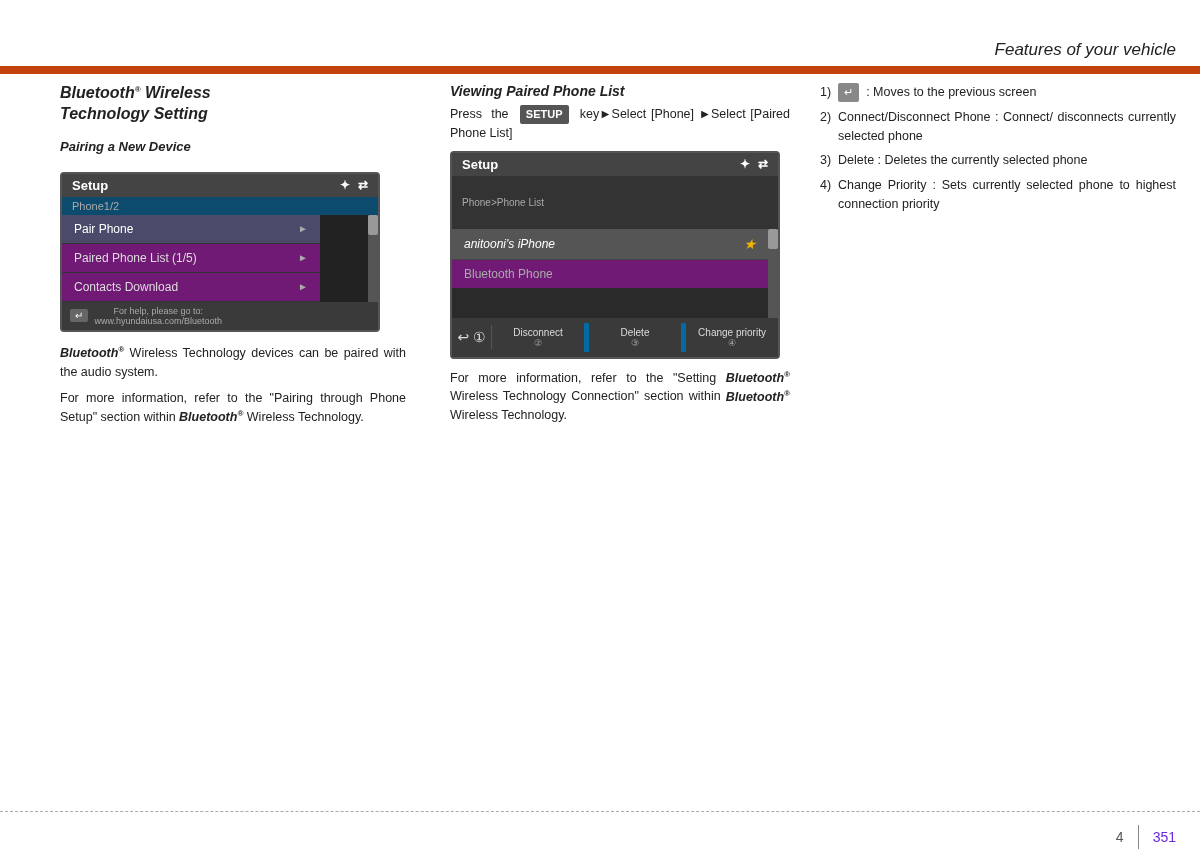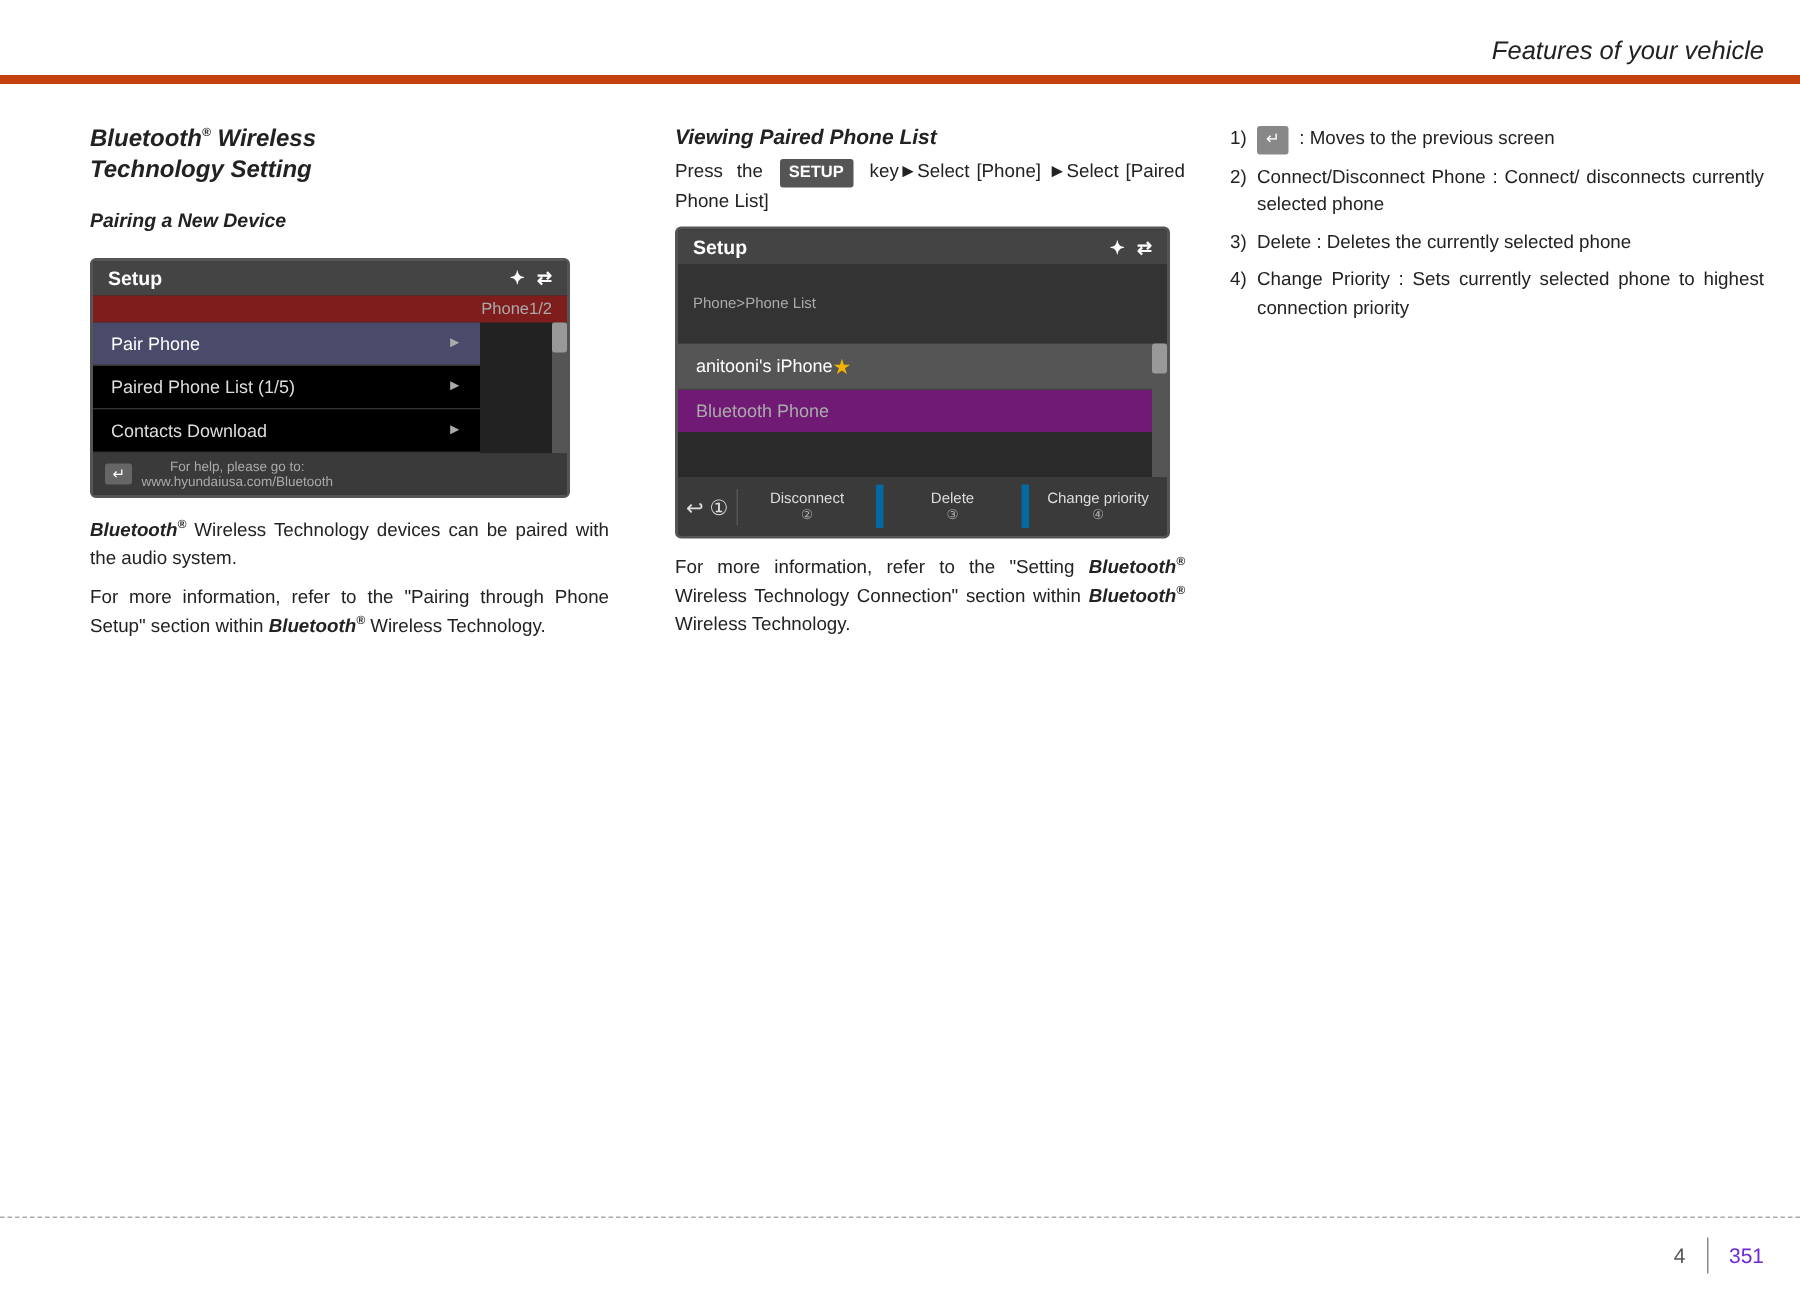--- a/index.html
+++ b/index.html
@@ -11,22 +11,22 @@
       font-size: 13px;
       color: #222;
       overflow: hidden;
       position: relative;
     }
 
     
     .header-bar {
       position: absolute;
       top: 0; left: 0; right: 0;
-      height: 56px;
-      border-bottom: 6px solid #c2410c;
+      height: 74px;
+      border-bottom: 8px solid #c2410c;
       display: flex;
       align-items: flex-end;
       justify-content: flex-end;
       padding-right: 24px;
       padding-bottom: 6px;
     }
     .header-title {
       font-size: 17px;
       font-style: italic;
       color: #222;
@@ -125,30 +125,30 @@
       font-weight: bold;
     }
 
     .device-header-icons {
       display: flex;
       gap: 8px;
       font-size: 12px;
     }
 
     .device-subheader {
-      background: #7f1d1d;
+      background: #0c4a6e;
       color: #aaa;
       font-size: 11px;
       padding: 3px 10px;
       display: flex;
-      justify-content: flex-end;
+      justify-content: flex-start;
     }
 
     .device-menu-item {
-      background: #000000;
+      background: #701a75;
       color: #ddd;
       font-size: 12px;
       padding: 7px 12px;
       display: flex;
       justify-content: space-between;
       align-items: center;
       border-bottom: 1px solid #333;
     }
 
     .device-menu-item.selected {
@@ -188,23 +188,24 @@
       font-size: 10px;
       padding: 21px 10px;
     }
 
     .device-phone-item {
       background: #555;
       color: #fff;
       font-size: 12px;
       padding: 7px 12px;
       display: flex;
-      justify-content: flex-start;
+      justify-content: space-between;
       align-items: center;
       border-bottom: 1px solid #444;
+      font-style: italic;
     }
 
     .device-phone-star {
       color: #f0b400;
       font-size: 14px;
     }
 
     .device-phone-item-2 {
       background: #701a75;
       color: #aaa;

